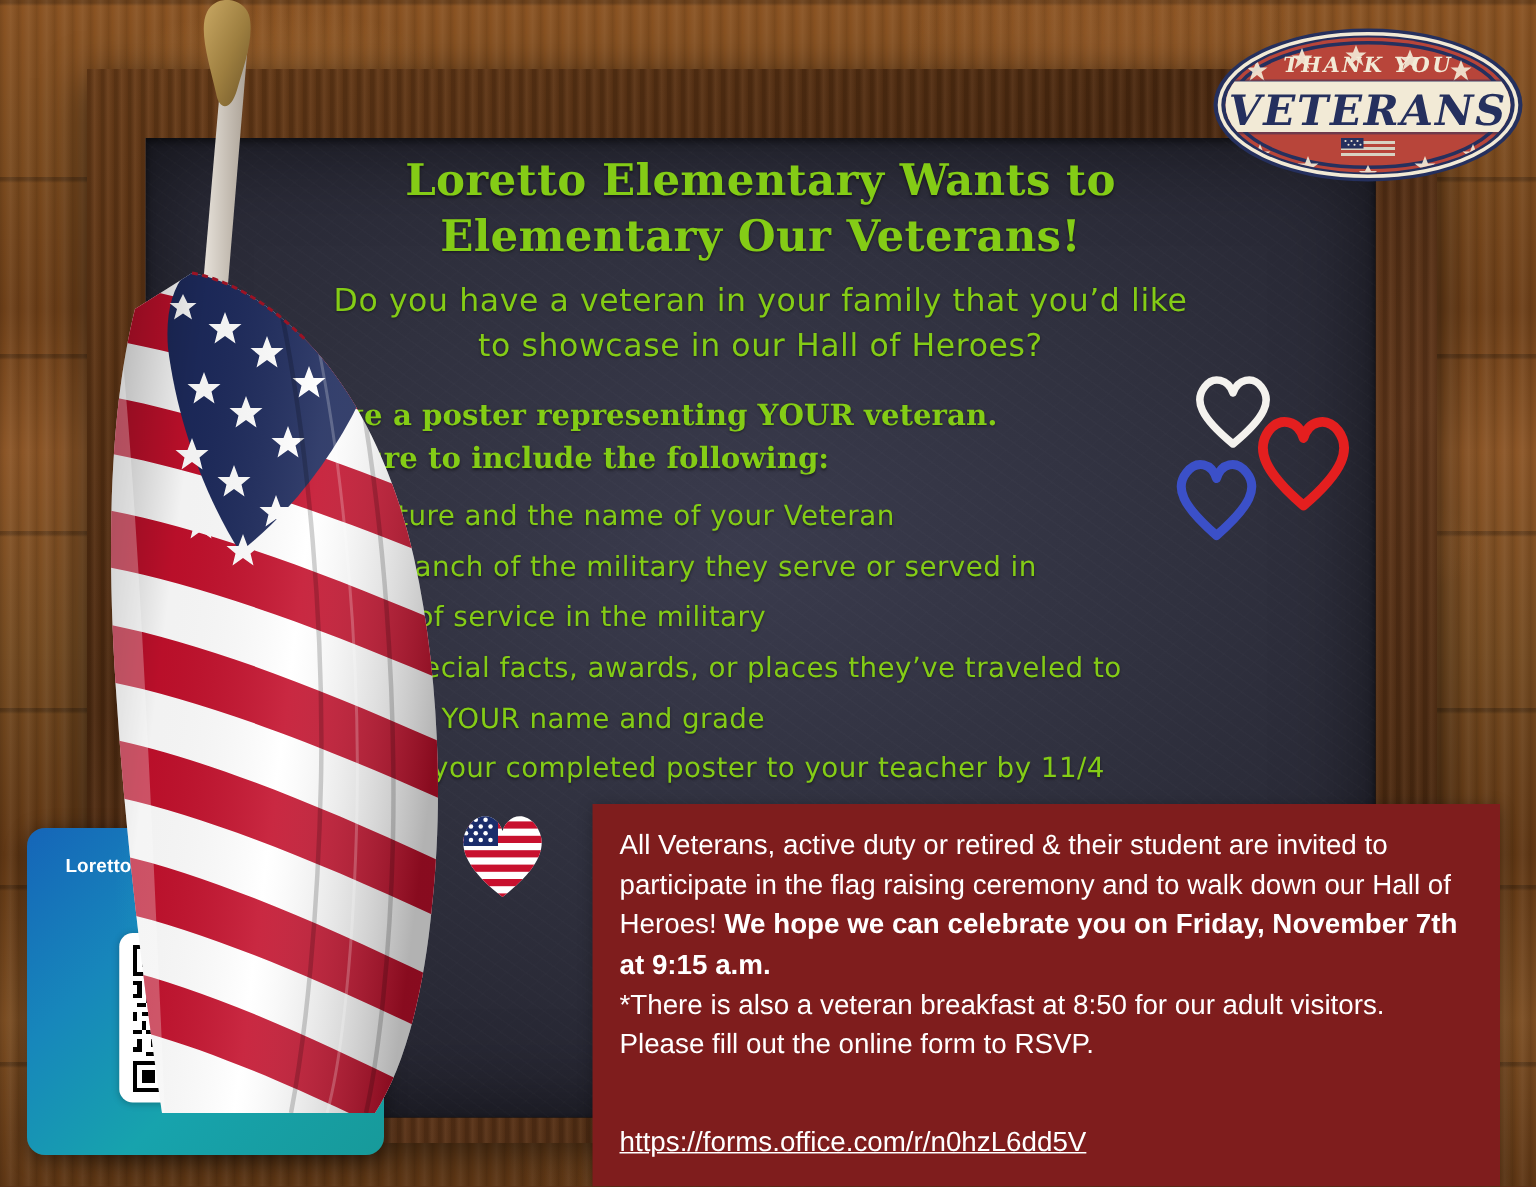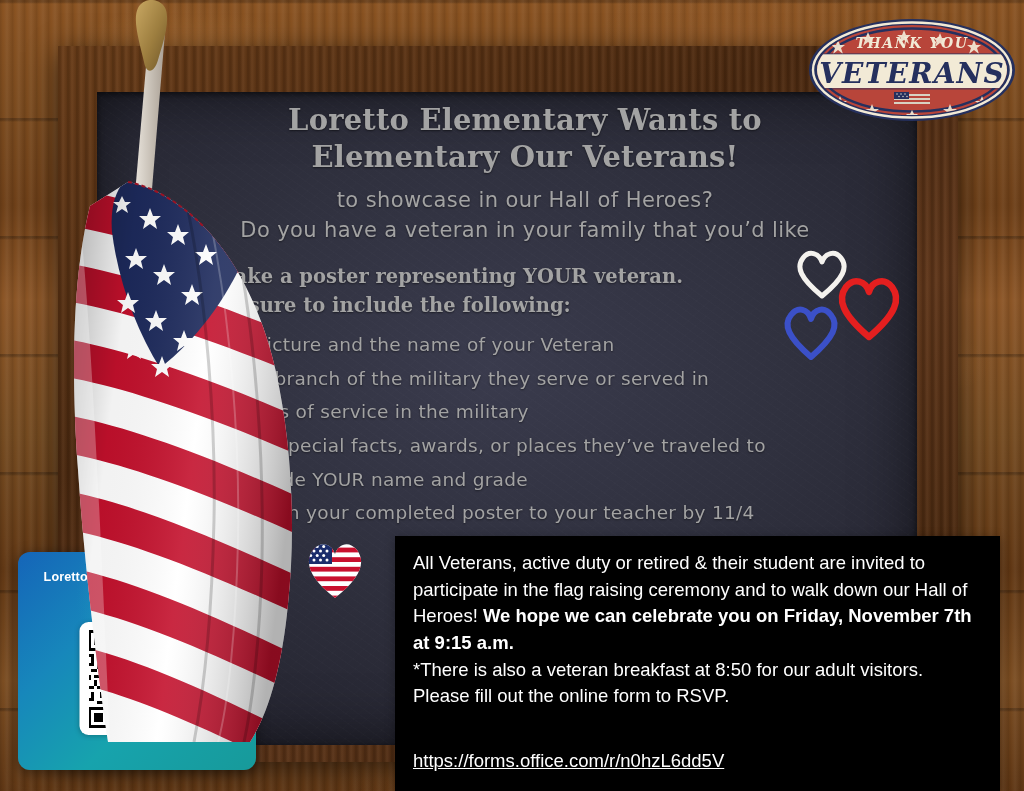--- a/index.html
+++ b/index.html
@@ -46,21 +46,21 @@
   }
   .chalkboard::after{
     content:""; position:absolute; inset:0; opacity:.30;
     background:
       repeating-linear-gradient(35deg, rgba(255,255,255,.035) 0 1px, transparent 1px 7px),
       repeating-linear-gradient(-42deg, rgba(255,255,255,.025) 0 1px, transparent 1px 9px);
     pointer-events:none;
   }
 
   
-  .content{ position:absolute; left:115px; top:92px; width:820px; height:653px; color:#a3a3a3; }
+  .content{ position:absolute; left:97px; top:92px; width:820px; height:653px; color:#84cc16; }
 
   .title{
     text-align:center; font-family:"DejaVu Serif", serif;
     font-weight:bold; font-size:29px; line-height:1.28;
     letter-spacing:.2px; margin-top:10px; padding:0 38px;
     text-shadow:0 1px 2px rgba(0,0,0,.5);
   }
   .subtitle{
     text-align:center; font-family:"DejaVu Sans", sans-serif;
     font-size:21px; line-height:1.42; margin-top:10px; padding:0 24px;
@@ -85,21 +85,21 @@
   
   .hearts{ position:absolute; left:780px; top:248px; width:130px; height:112px; }
   .hearts svg{ position:absolute; }
 
   
   .flag-heart{ position:absolute; left:303px; top:538px; width:64px; height:62px; }
 
   
   .red-box{
     position:absolute; left:395px; top:536px; width:605px; height:255px;
-    background:#000000; color:#fff;
+    background:#7f1d1d; color:#fff;
     padding:14px 22px 0 18px;
     font-family:"Liberation Sans", sans-serif;
     font-size:18.5px; line-height:1.44;
     box-shadow:0 2px 10px rgba(0,0,0,.3);
   }
   .red-box b{ font-weight:bold; }
   .red-box .para{ margin-bottom:0; }
   .red-box .url{
     display:inline-block; margin-top:38px;
     text-decoration:underline; color:#fff; cursor:pointer;
@@ -141,22 +141,22 @@
 <div class="chalkboard"></div>
 
 <div class="content">
 
   <div class="title">
     <div>Loretto Elementary Wants to</div>
     <div>Elementary Our Veterans!</div>
   </div>
 
   <div class="subtitle">
+    <div>Do you have a veteran in your family that you’d like</div>
     <div>to showcase in our Hall of Heroes?</div>
-    <div>Do you have a veteran in your family that you’d like</div>
   </div>
 
   <div class="instruct">
     <div>Make a poster representing YOUR veteran.</div>
     <div>Be sure to include the following:</div>
   </div>
 
   <ul class="bullets">
     <li>a picture and the name of your Veteran</li>
     <li> the branch of the military they serve or served in</li>

